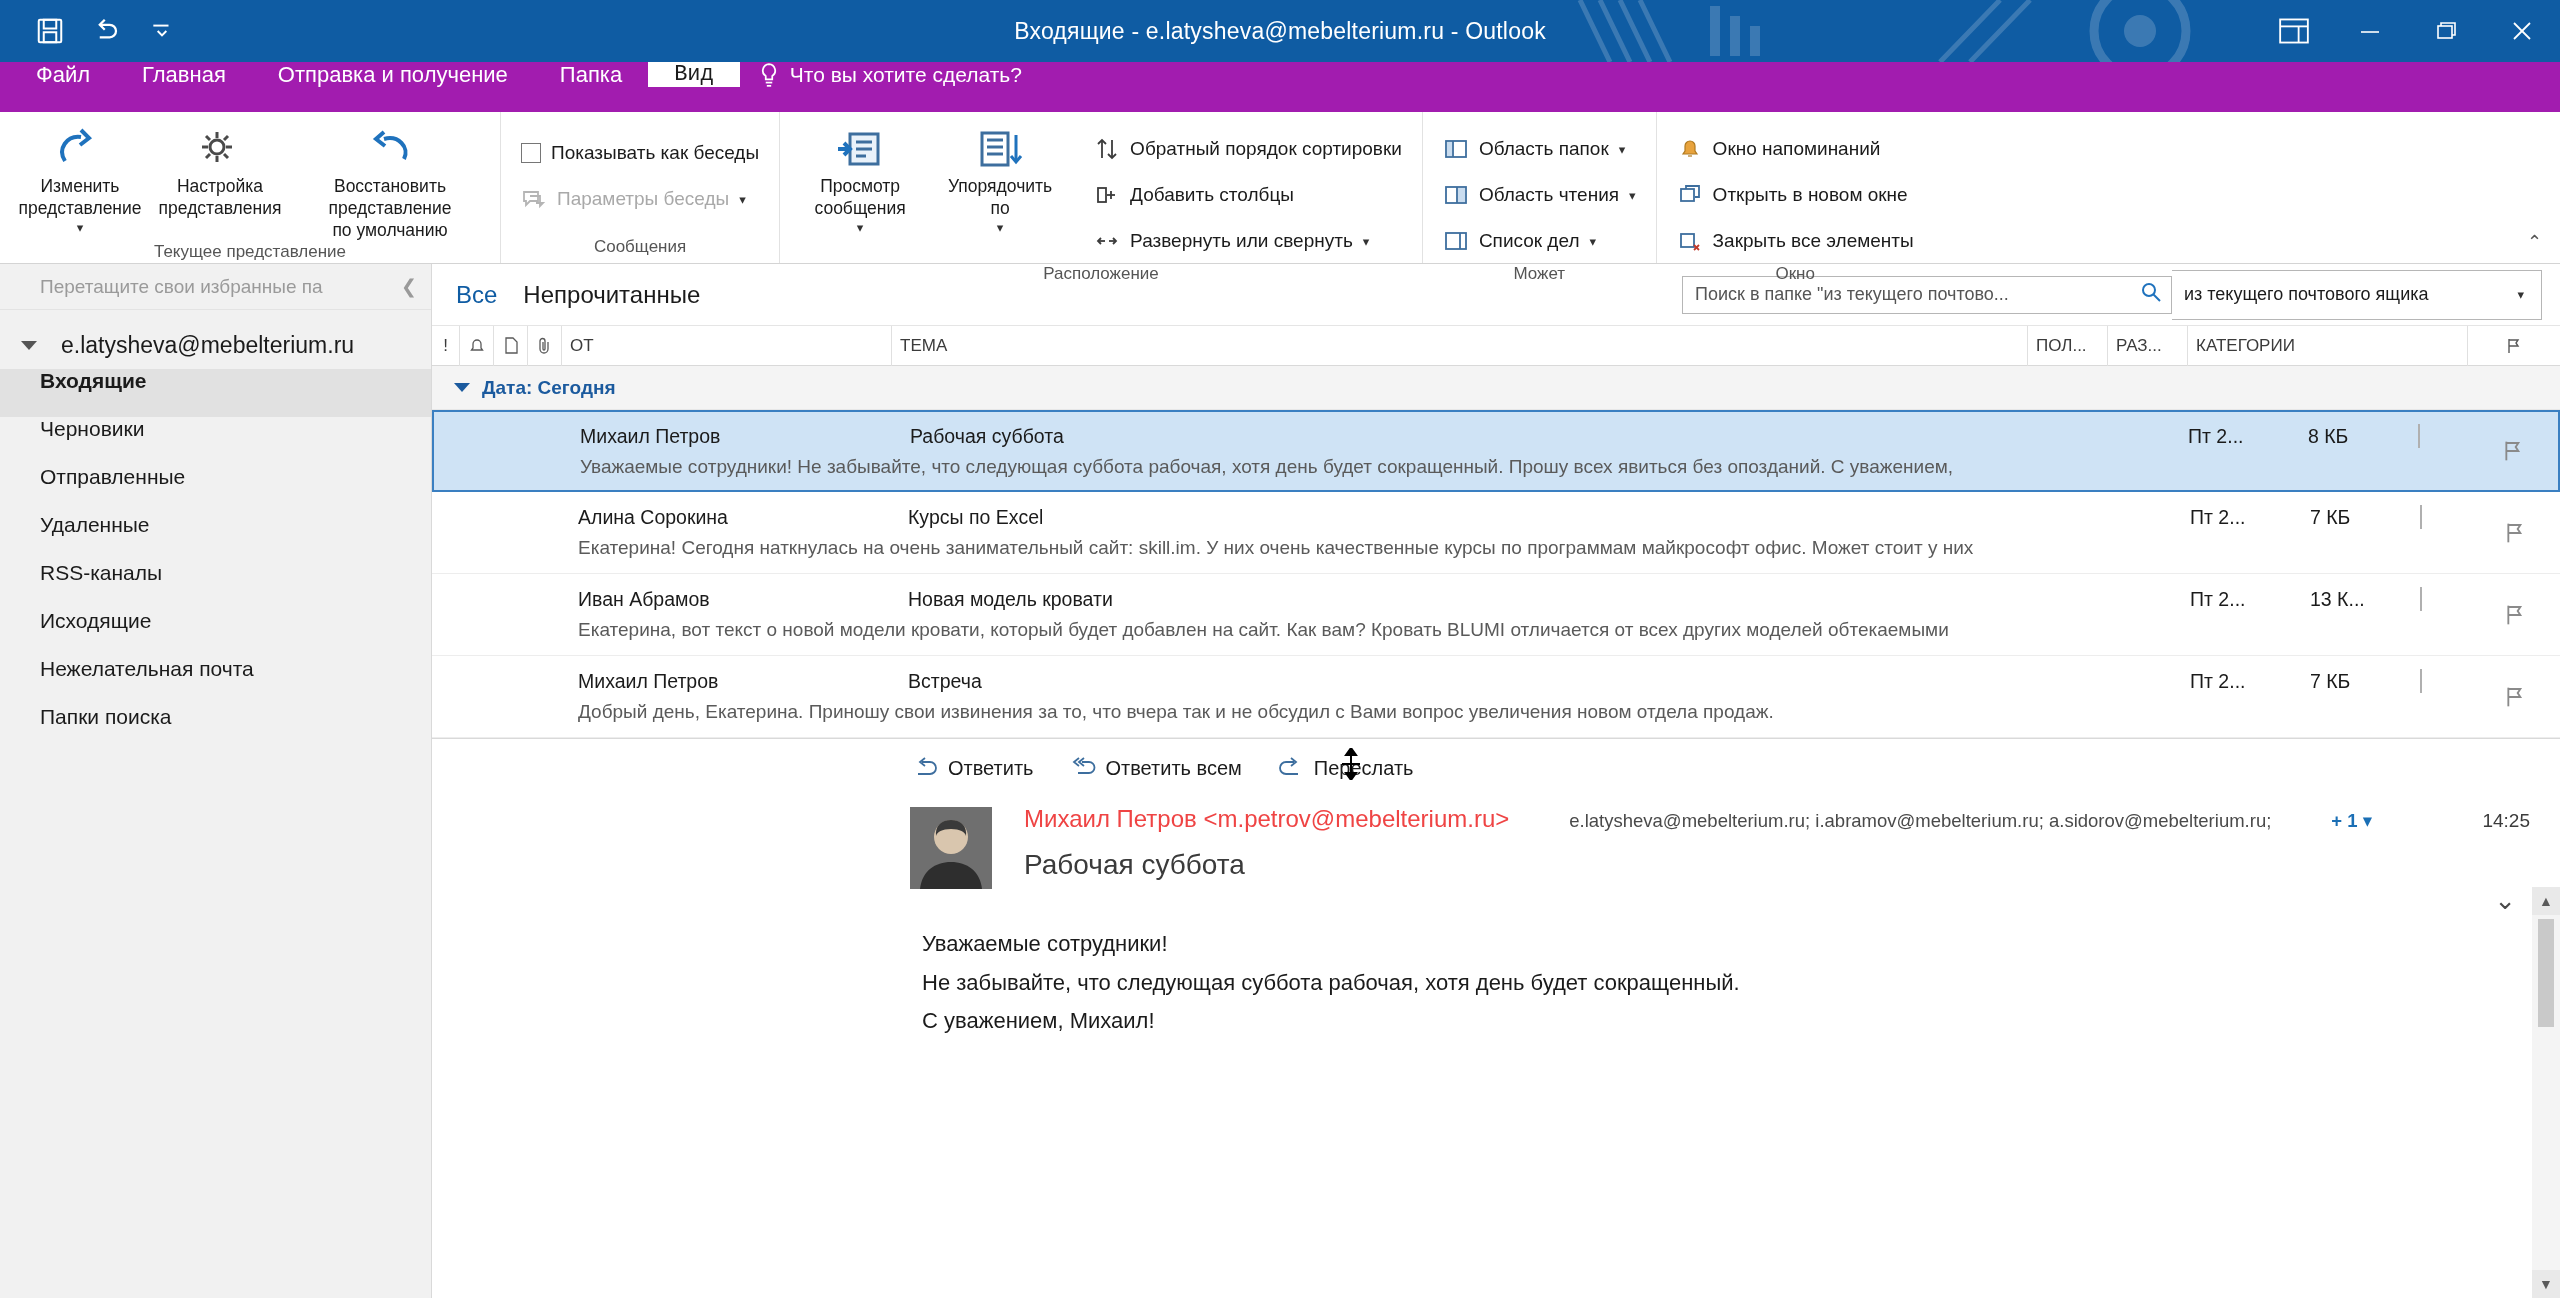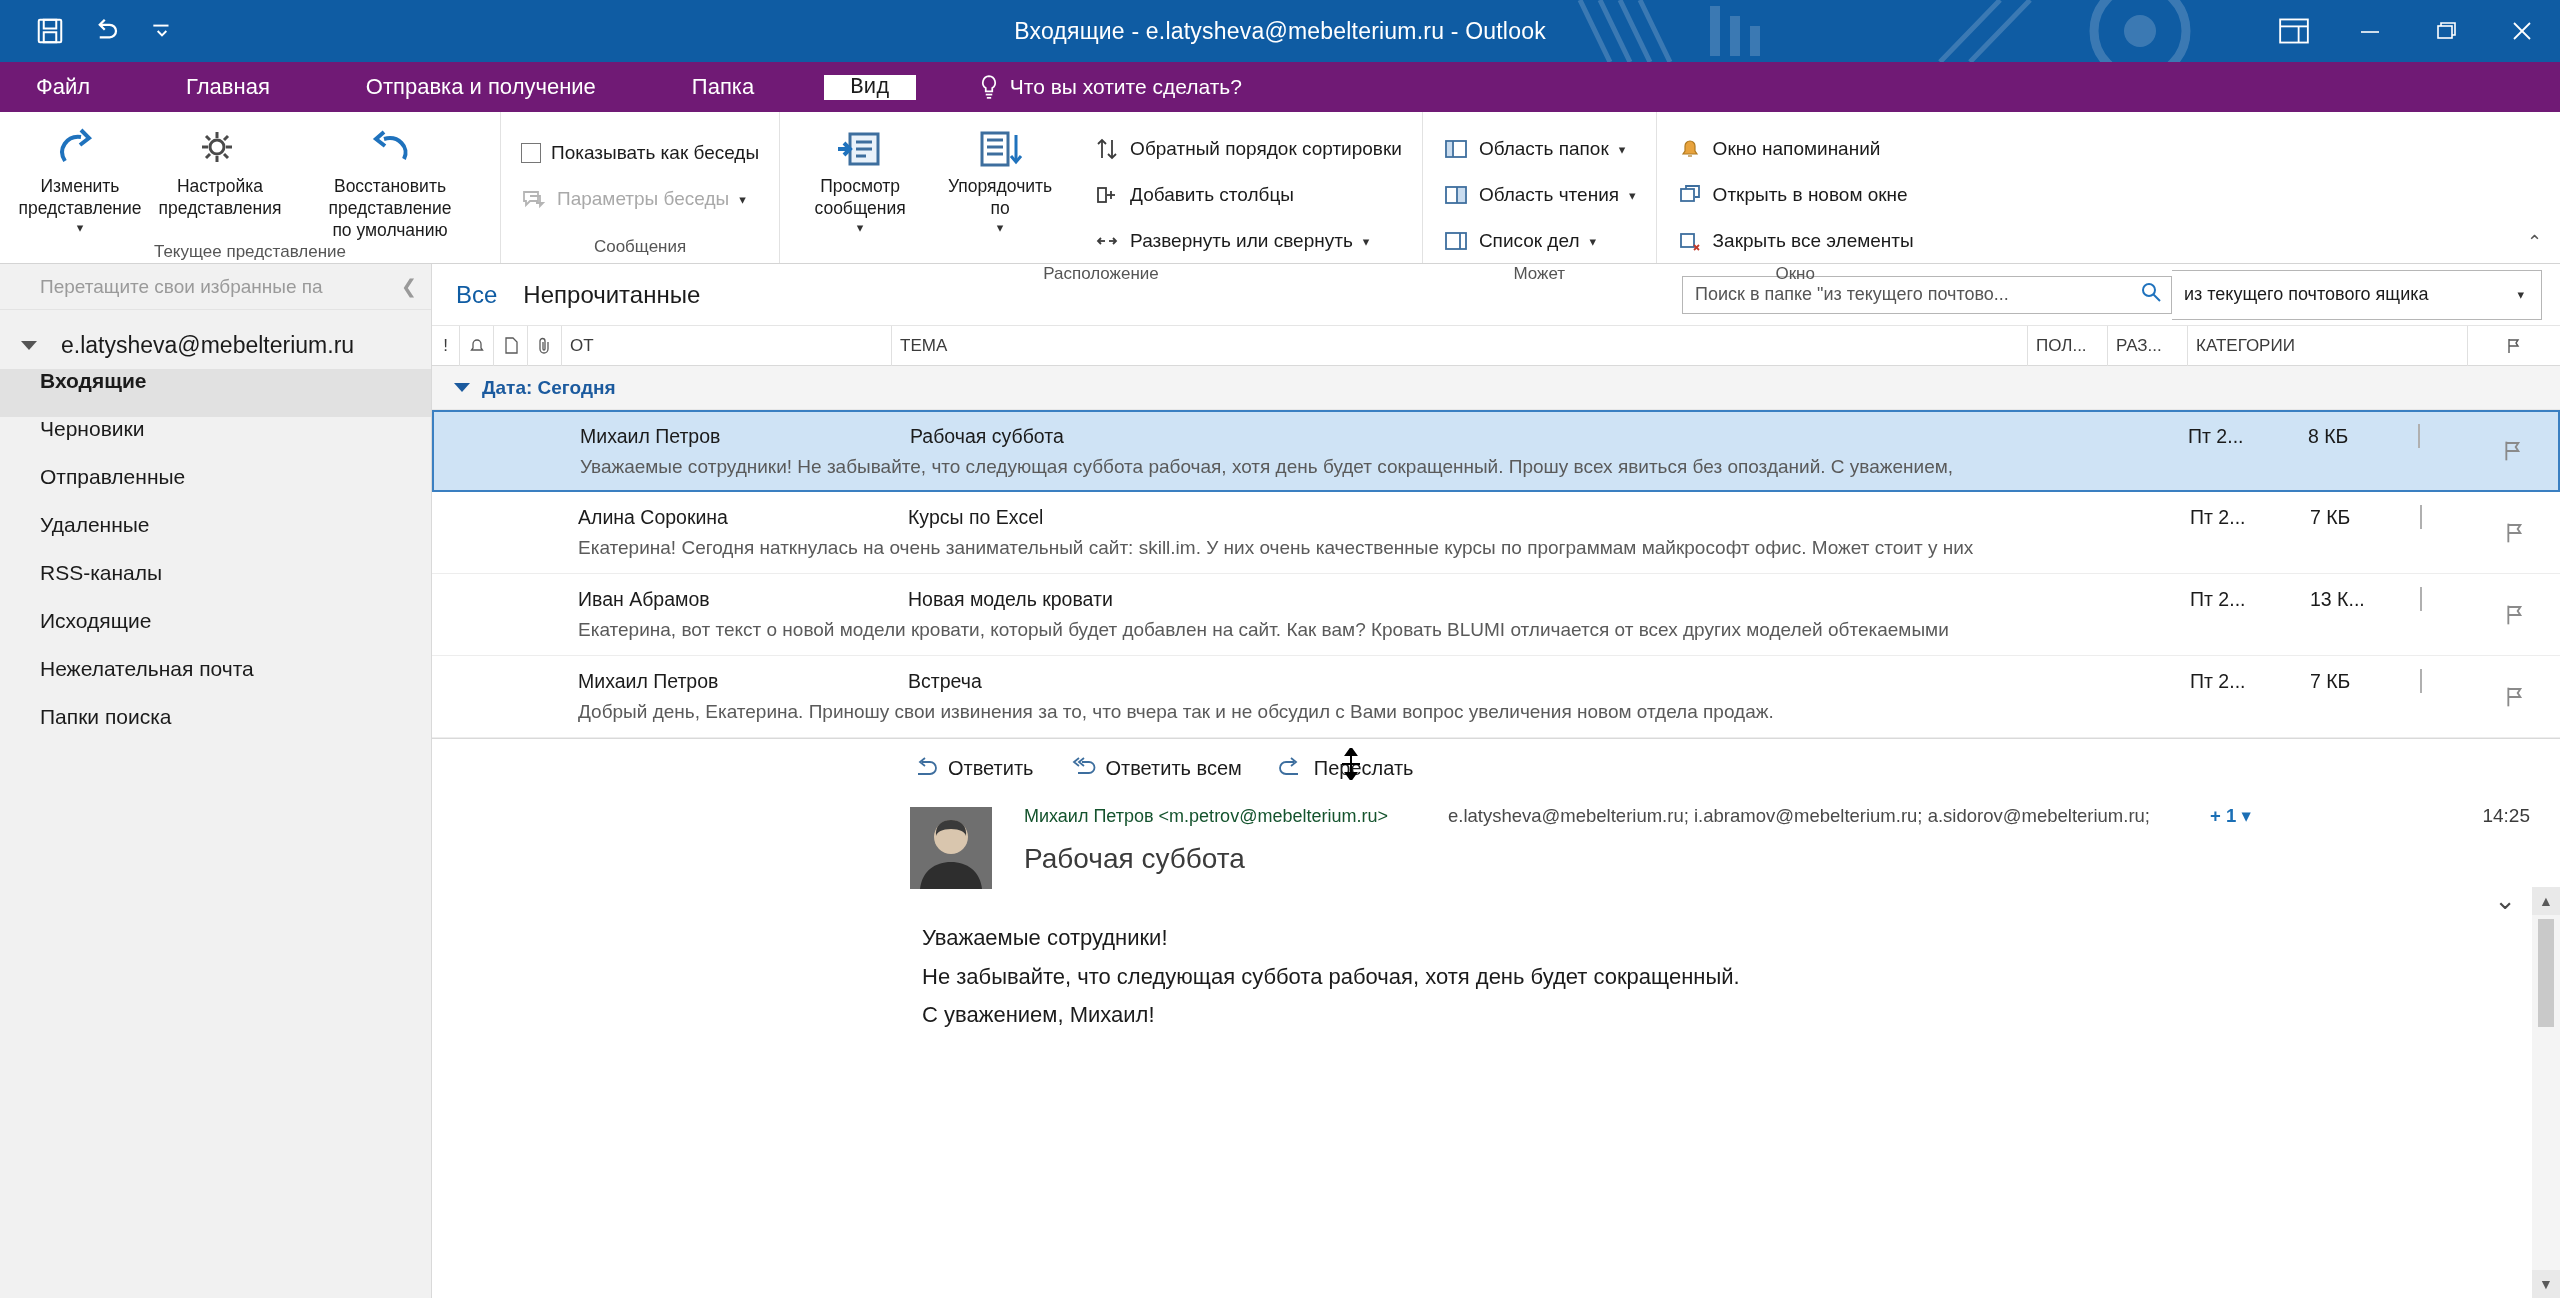--- a/index.html
+++ b/index.html
@@ -38,22 +38,22 @@
   .title-text {
     position: absolute; left: 0; right: 0; text-align: center;
     color: #ffffff; font-size: 23px; letter-spacing: .2px; z-index: 1;
     pointer-events: none;
   }
   .win-controls { margin-left: auto; display: flex; align-items: stretch; height: 62px; z-index: 2; }
   .win-btn { width: 76px; display: flex; align-items: center; justify-content: center; color: #fff; }
 
   
   .tabbar {
-    height: 50px; background: #701a75; display: flex; align-items: center;
-    flex: 0 0 50px; padding-left: 10px; position: relative; gap: 44px;
+    height: 50px; background: #a21caf; display: flex; align-items: flex-start;
+    flex: 0 0 50px; padding-left: 10px; position: relative;
   }
   .tab {
     padding: 0 26px; display: flex; align-items: center; color: #ffffff; font-size: 22px;
     white-space: nowrap;
   }
   .tab.active { background: #ffffff; color: #1b1b1b; font-family: Liberation Mono, monospace; }
   .tellme { display: flex; align-items: center; gap: 10px; padding: 0 18px; color:#fff; font-size: 21px; }
   .bulb { width: 22px; height: 26px; }
 
   
@@ -159,21 +159,21 @@
   
   .readpane { flex: 1; border-top: 1px solid #d9d9d9; background: #fff; display: flex; flex-direction: column; min-height: 0; position: relative; }
   .reply-bar { height: 58px; display: flex; align-items: center; gap: 36px; padding-left: 480px; font-size: 20px; color: #1b1b1b; }
   .reply-bar .item { display: flex; align-items: center; gap: 10px; }
   .msg-head { display: flex; padding: 8px 30px 0 480px; position: relative; }
   .avatar {
     position: absolute; left: 478px; top: 10px; width: 82px; height: 82px; background: #7e7e7e; overflow: hidden;
   }
   .msg-head-inner { padding-left: 112px; flex: 1; min-width: 0; }
   .msg-from-row { display: flex; align-items: baseline; gap: 60px; }
-  .msg-from { font-size: 18px; color: #14532d; white-space: nowrap; }
+  .msg-from { font-size: 24px; color: #ef4444; white-space: nowrap; }
   .msg-to { font-size: 18.5px; color: #4a4a4a; white-space: nowrap; }
   .msg-more { color: #1b6fb5; font-size: 18.5px; }
   .msg-time { margin-left: auto; font-size: 19px; color: #3b3b3b; white-space: nowrap; }
   .msg-subj { font-size: 28px; color: #3b3b3b; margin-top: 16px; }
   .msg-body {
     padding: 44px 60px 0 490px; font-size: 22px; color: #1b1b1b; line-height: 1.75;
   }
   .chev-down { position: absolute; right: 44px; top: 88px; color: #4a4a4a; font-size: 26px; }
 
   .vscroll {

